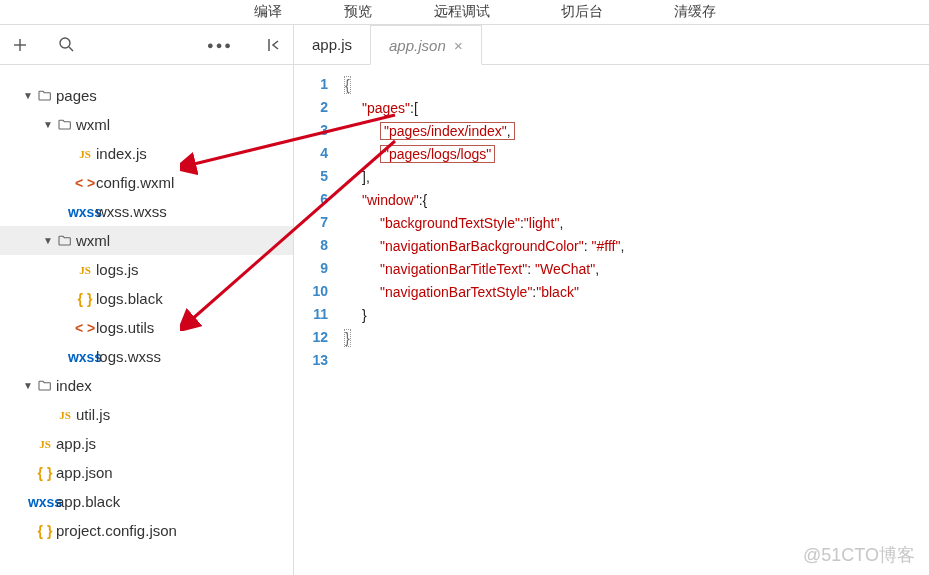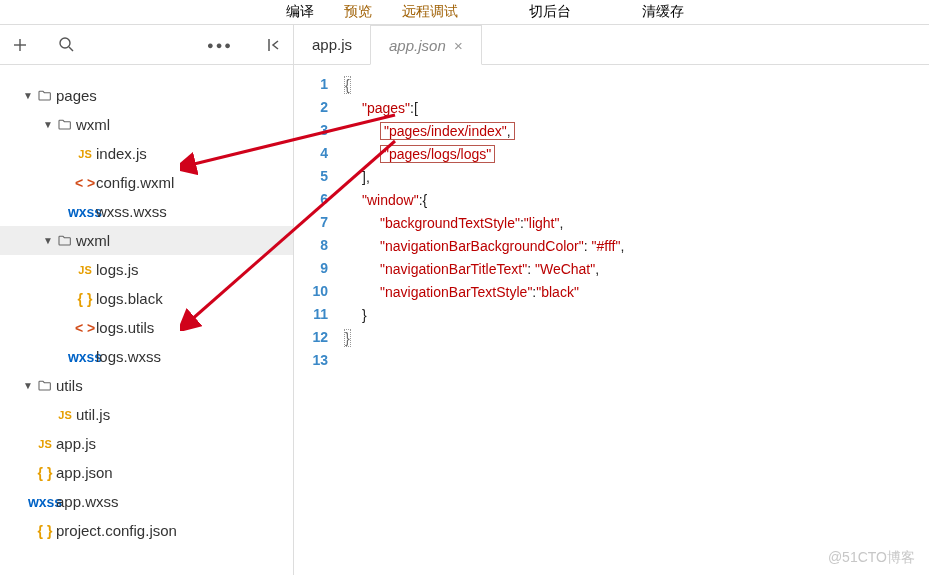--- a/index.html
+++ b/index.html
@@ -1,32 +1,32 @@
 <!DOCTYPE html>
 <html><head>
 <meta charset="utf-8">
 <style>
 * { margin: 0; padding: 0; box-sizing: border-box; font-family: "Segoe UI", Arial, sans-serif; }
 body { width: 929px; height: 575px; background: #fff; position: relative; font-size: 14px; }
 .topbar { height: 24px; display: flex; justify-content: center; align-items: center; gap: 30px; color: #666; }
 .topbar span { cursor: pointer; }
-.topbar span.dis { color: #a16207; }
-.topbar span.active { color: #000000; margin-left: 41px; }
+.topbar span.dis { color: #404040; margin-left: 32px; }
+.topbar span.active { color: #404040; margin-left: 41px; }
 .main { display: flex; height: calc(100% - 24px); }
 .sidebar { width: 294px; border-right: 1px solid #ddd; border-top: 1px solid #ddd; display: flex; flex-direction: column; }
 .side-tools { height: 40px; display: flex; align-items: center; border-bottom: 1px solid #ddd; padding: 0 12px; gap: 30px; }
 .side-tools .spacer { flex: 1; }
 .side-tools .tool { color: #666; display: inline-flex; align-items: center; cursor: pointer; }
 .tree { padding: 16px 0 0 0; font-size: 15px; color: #333; }
 .tree .item { display: flex; align-items: center; height: 29px; cursor: pointer; }
 .tree .item.sel { background: #eee; }
 .tree .caret { width: 12px; display: inline-block; text-align: center; color: #555; font-size: 10px; }
 .tree .icon { width: 22px; display: inline-flex; align-items: center; justify-content: center; }
 .ic-folder svg, .ic-angle svg { width: 16px; height: 16px; }
-.ic-js { color: #e69e00; font-size: 11px; font-weight: 700; }
+.ic-js { color: #e69e00; font-size: 11px; font-weight: 700; font-family: Liberation Serif, serif; }
 .ic-json { color: #e69e00; font-size: 14px; font-weight: 700; }
 .ic-wxss { color: #0063c7; font-size: 14px; font-weight: 700; }
 .ic-angle { color: #d24d1a; font-weight: 700; font-size: 14px; }
 .editor { flex: 1; border-top: 1px solid #ddd; display: flex; flex-direction: column; }
 .tabs { height: 40px; display: flex; align-items: stretch; border-bottom: 1px solid #ddd; }
 .tab { padding: 0 18px; display: flex; align-items: center; font-size: 15px; color: #333; gap: 8px; cursor: pointer; }
 .tab.active { border: 1px solid #ddd; border-bottom: 1px solid #fff; margin-bottom: -1px; background: #fff; font-style: italic; color: #888; }
 .tab .close { color: #999; font-size: 15px; }
 .code { display: flex; flex: 1; font-family: Consolas, monospace; font-size: 14px; }
 .gutter { width: 50px; text-align: right; color: #3a88c7; padding: 8px 16px 0 0; font-weight: 600; line-height: 23px; }
@@ -34,21 +34,21 @@
 .line { height: 23px; display: flex; align-items: center; white-space: pre; position: relative; }
 .p1 { padding-left: 0; }
 .p2 { padding-left: 18px; }
 .p3 { padding-left: 36px; }
 .tok-brace { color: #666; }
 .tok-key { color: #b00; }
 .tok-str { color: #b00; }
 .tok-col { color: #222; }
 .boxed { border: 1px solid #b9574e; padding: 0 3px; display: inline-block; }
 svg.arrow { position: absolute; z-index: 5; pointer-events: none; }
-.watermark { position: absolute; right: 14px; bottom: 8px; color: #c7c7c7; font-size: 14px; }
+.watermark { position: absolute; right: 14px; bottom: 8px; color: #c7c7c7; font-size: 18px; }
 </style>
 </head>
 <body>
 
 <div class="topbar">
   <span class="active">编译</span>
   <span class="dis">预览</span>
   <span class="dis">远程调试</span>
   <span class="active">切后台</span>
   <span class="active">清缓存</span>
@@ -136,37 +136,37 @@
           <span class="icon ic-wxss">wxss</span>
           <span>logs.wxss</span>
         </div>
       <div class="item" style="padding-left:22px;">
           <span class="caret">▼</span>
           <span class="icon ic-folder">
             <svg viewBox="0 0 24 24" fill="none" stroke="#666" stroke-width="1.6">
               <path d="M3 6a1 1 0 011-1h5l2 2h8a1 1 0 011 1v9a1 1 0 01-1 1H4a1 1 0 01-1-1V6z"></path>
             </svg>
           </span>
-          <span>utils</span>
+          <span>index</span>
         </div>
       <div class="item" style="padding-left:54px;">
           <span class="icon ic-js">JS</span>
           <span>util.js</span>
         </div>
       <div class="item" style="padding-left:34px;">
           <span class="icon ic-js">JS</span>
           <span>app.js</span>
         </div>
       <div class="item" style="padding-left:34px;">
           <span class="icon ic-json">{&nbsp;}</span>
           <span>app.json</span>
         </div>
       <div class="item" style="padding-left:34px;">
           <span class="icon ic-wxss">wxss</span>
-          <span>app.wxss</span>
+          <span>app.black</span>
         </div>
       <div class="item" style="padding-left:34px;">
           <span class="icon ic-json">{&nbsp;}</span>
           <span>project.config.json</span>
         </div>
     </div>
   </div>
 
   <div class="editor">
     <div class="tabs">

